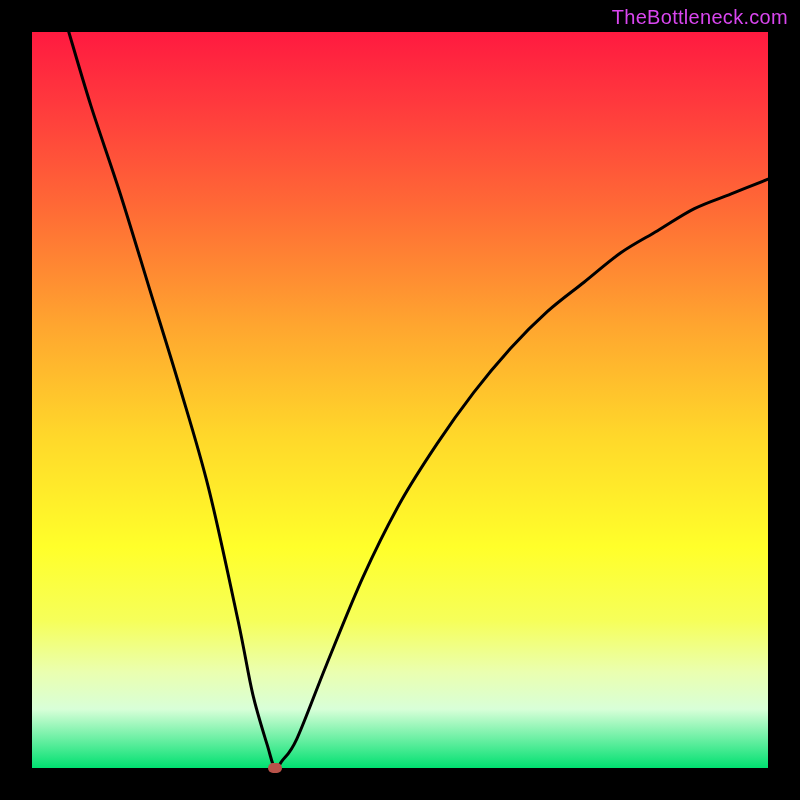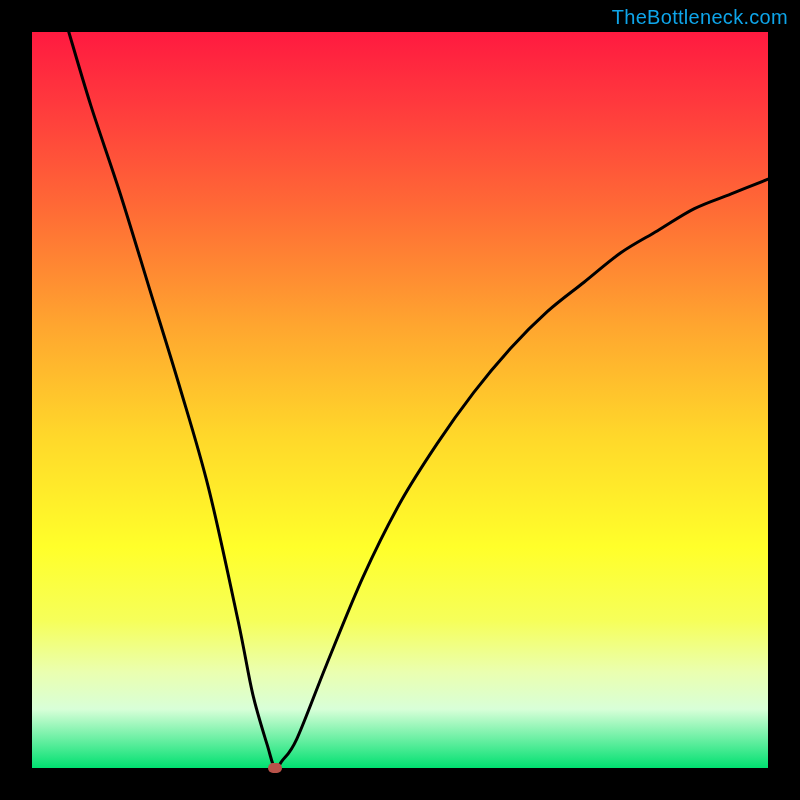--- a/index.html
+++ b/index.html
@@ -36,21 +36,21 @@
       #f6ff5a 80%,
       #eaffb0 87%,
       #d8ffd8 92%,
       #00e070 100%
     );
   }
   .watermark {
     position: absolute;
     top: 6px;
     right: 12px;
-    color: #0ea5e9;
+    color: #d946ef;
     font-size: 20px;
     font-weight: 500;
     letter-spacing: 0.3px;
   }
   svg.curve {
     position: absolute;
     left: 0;
     top: 0;
     width: 736px;
     height: 736px;

